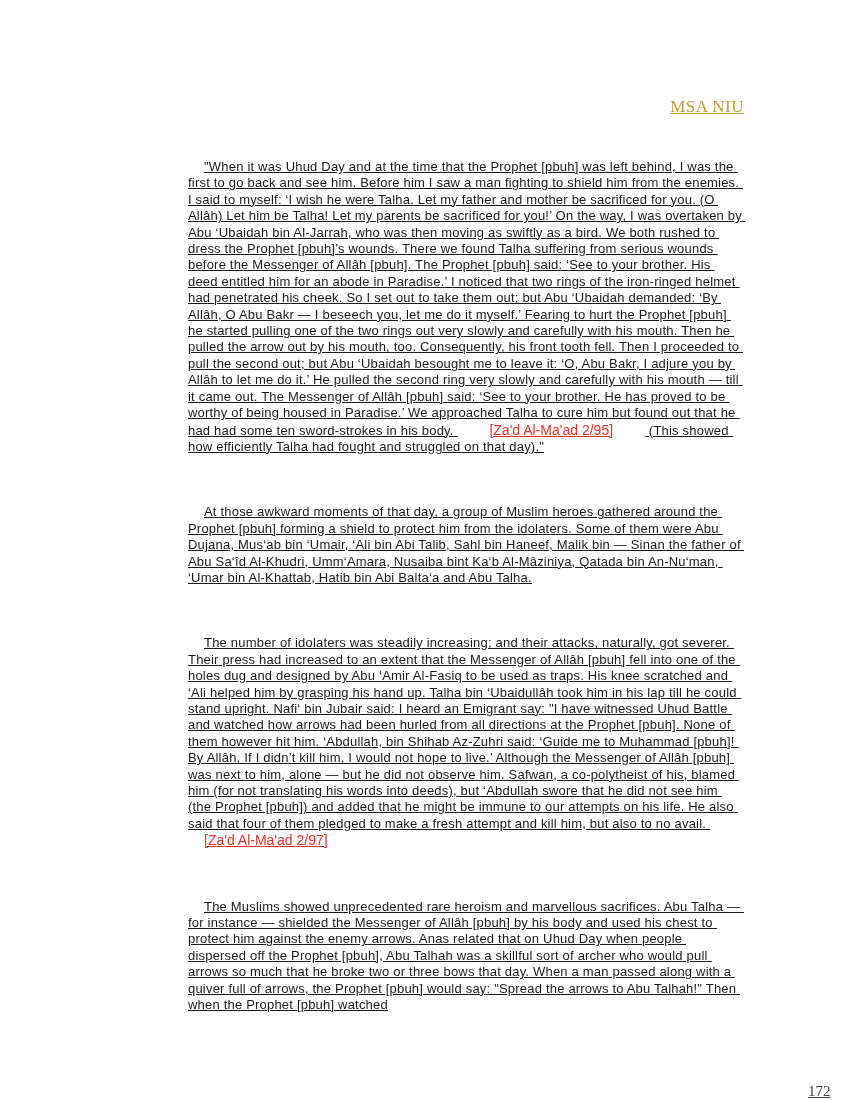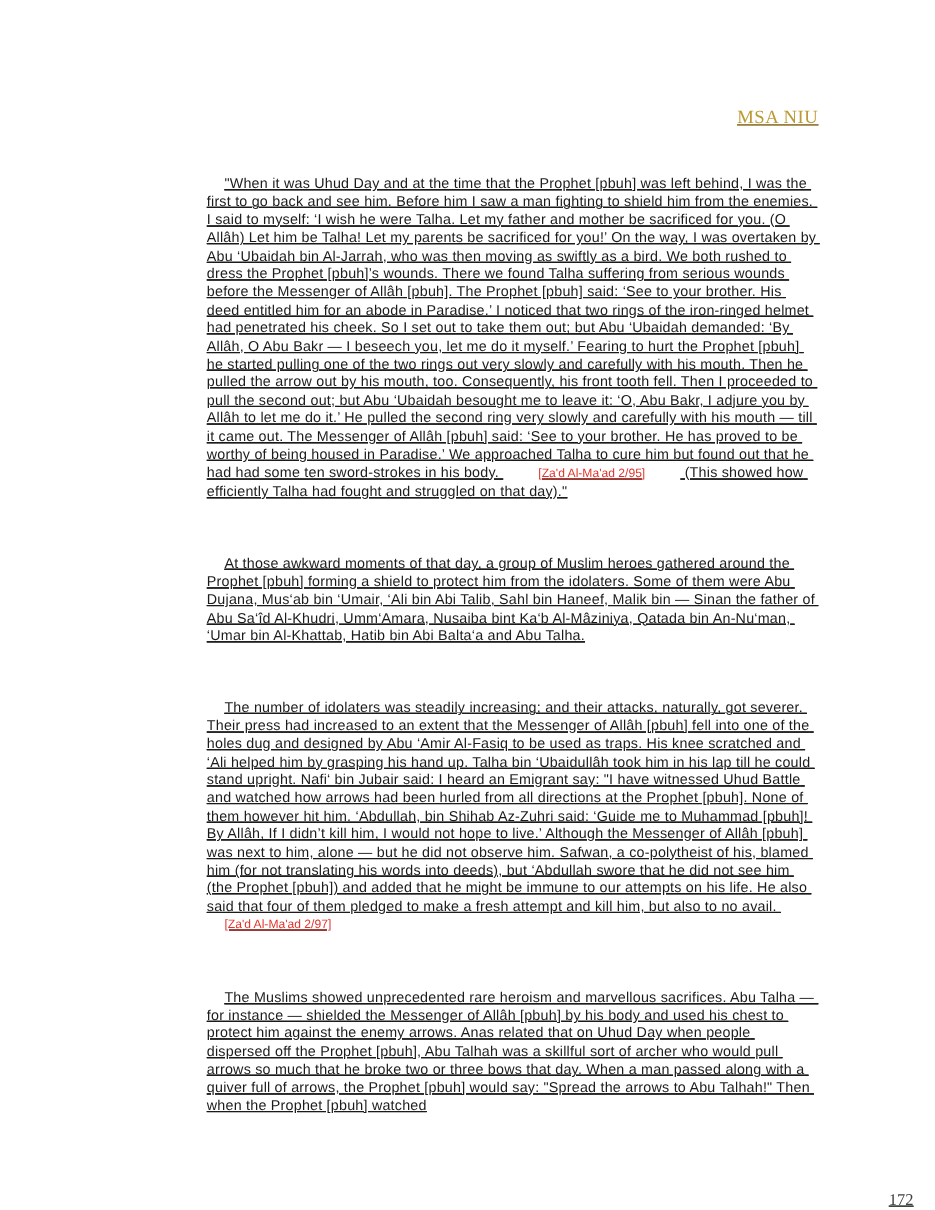--- a/index.html
+++ b/index.html
@@ -38,21 +38,21 @@
     font-size: 13px;
     line-height: 16.4px;
     color: var(--ink);
     letter-spacing: 0.2px;
   }
   .para { margin: 0 0 17px 0; text-align: left; }
   .run { white-space: pre-wrap; }
   .italic { font-style: italic; }
   .citation {
     color: var(--citation-red);
-    font-size: 11px;
+    font-size: 14px;
     letter-spacing: 0;
   }
   .footer {
     position: absolute;
     top: 1034px;
     left: 744px;
   }
   .page-number {
     font-family: "Liberation Serif", serif;
     font-size: 15px;

